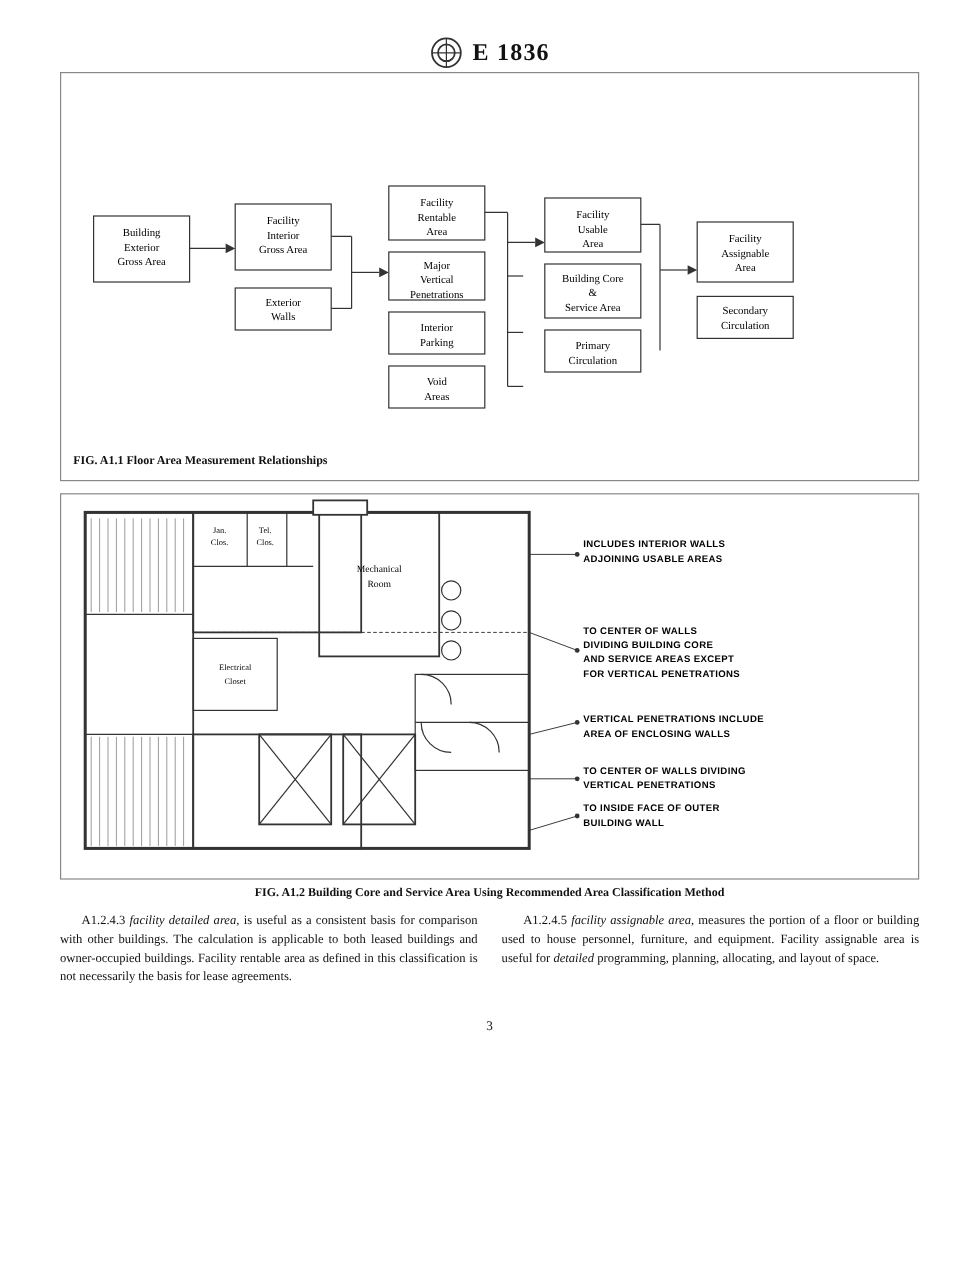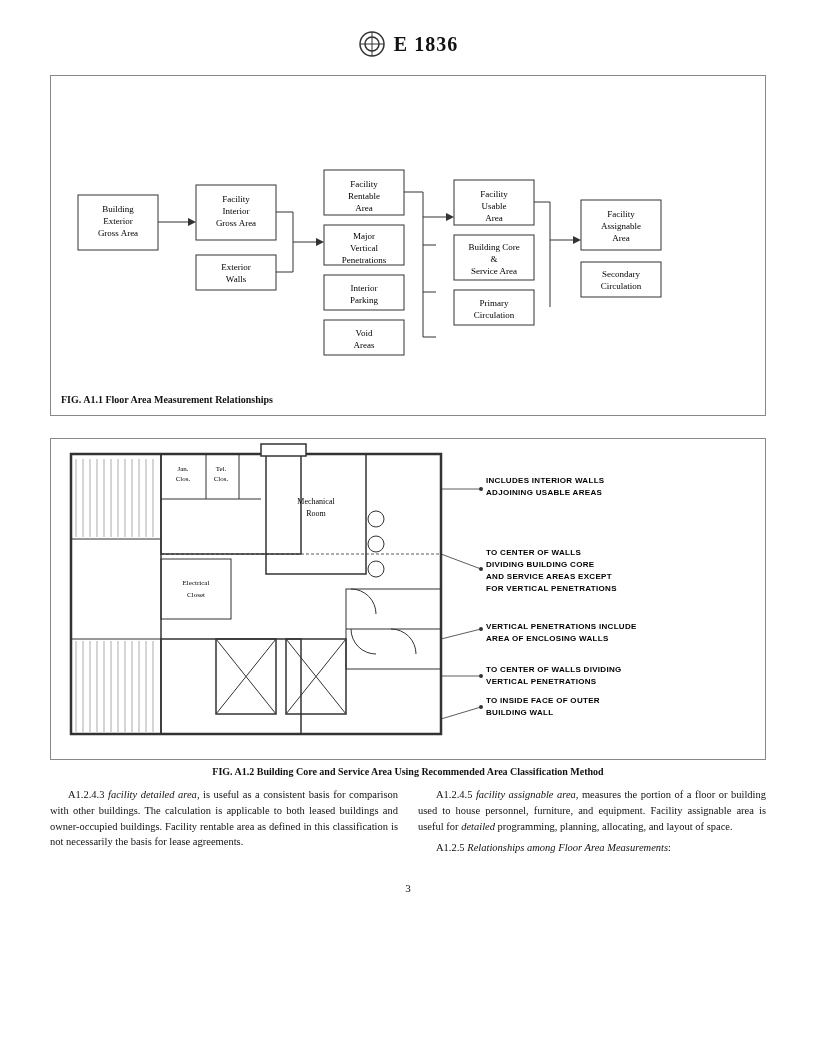--- a/index.html
+++ b/index.html
@@ -8,42 +8,42 @@
       min-height: 1056px;
       background: #fff;
       font-family: 'Times New Roman', Times, serif;
       font-size: 11px;
       color: #111;
       padding: 30px 50px;
     }
 
     
     .header {
-      margin-bottom: 17px;
+      margin-bottom: 2px;
     }
 
     
     .diagram-container {
       border: 1px solid #888;
       padding: 14px 10px 10px 10px;
       margin-bottom: 6px;
       position: relative;
     }
 
     .fig-caption {
       text-align: left;
       font-size: 10px;
       font-weight: bold;
       margin-top: 4px;
     }
 
     
     .svg-diagram-container {
       border: 1px solid #888;
-      margin-top: 22px;
+      margin-top: 10px;
       margin-bottom: 6px;
       position: relative;
       text-align: right;
     }
 
     .fig-caption-2 {
       text-align: center;
       font-size: 10px;
       font-weight: bold;
       margin-bottom: 3px;
@@ -311,19 +311,16 @@
 <div class="text-content">
   <div>
     <p>
       <span class="first-indent"></span>A1.2.4.3 <em>facility detailed area</em>, is useful as a consistent basis for comparison with other buildings. The calculation is applicable to both leased buildings and owner-occupied buildings. Facility rentable area as defined in this classification is not necessarily the basis for lease agreements.
     </p>
   </div>
   <div>
     <p>
       <span class="first-indent"></span>A1.2.4.5 <em>facility assignable area</em>, measures the portion of a floor or building used to house personnel, furniture, and equipment. Facility assignable area is useful for <em>detailed</em> programming, planning, allocating, and layout of space.
     </p>
-    <p>
-      <span class="first-indent"></span>A1.2.5 <em>Relationships among Floor Area Measurements</em>:
-    </p>
   </div>
 </div>
 
 <div class="page-number">3</div>
 
 </body></html>

